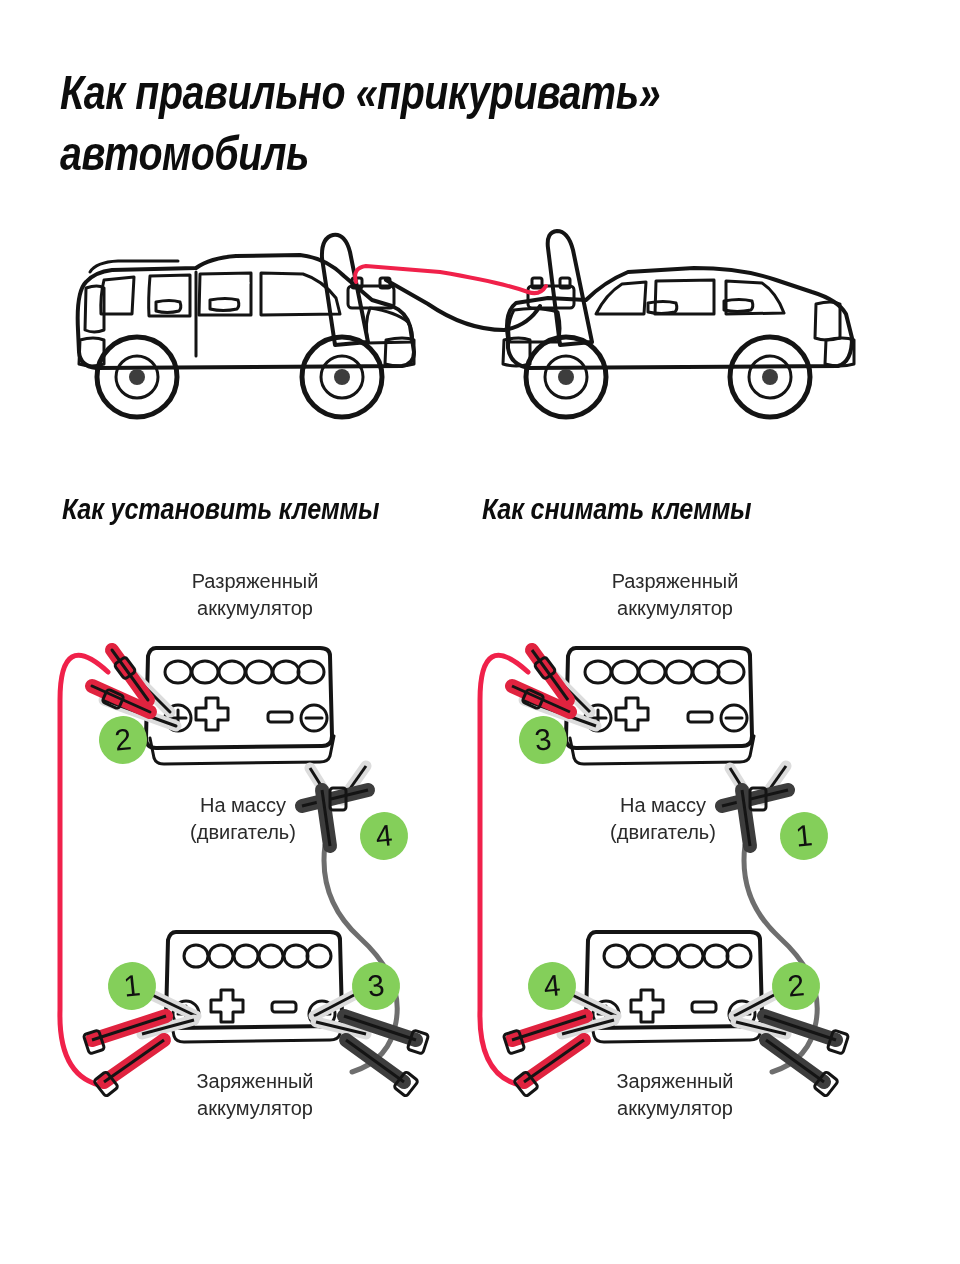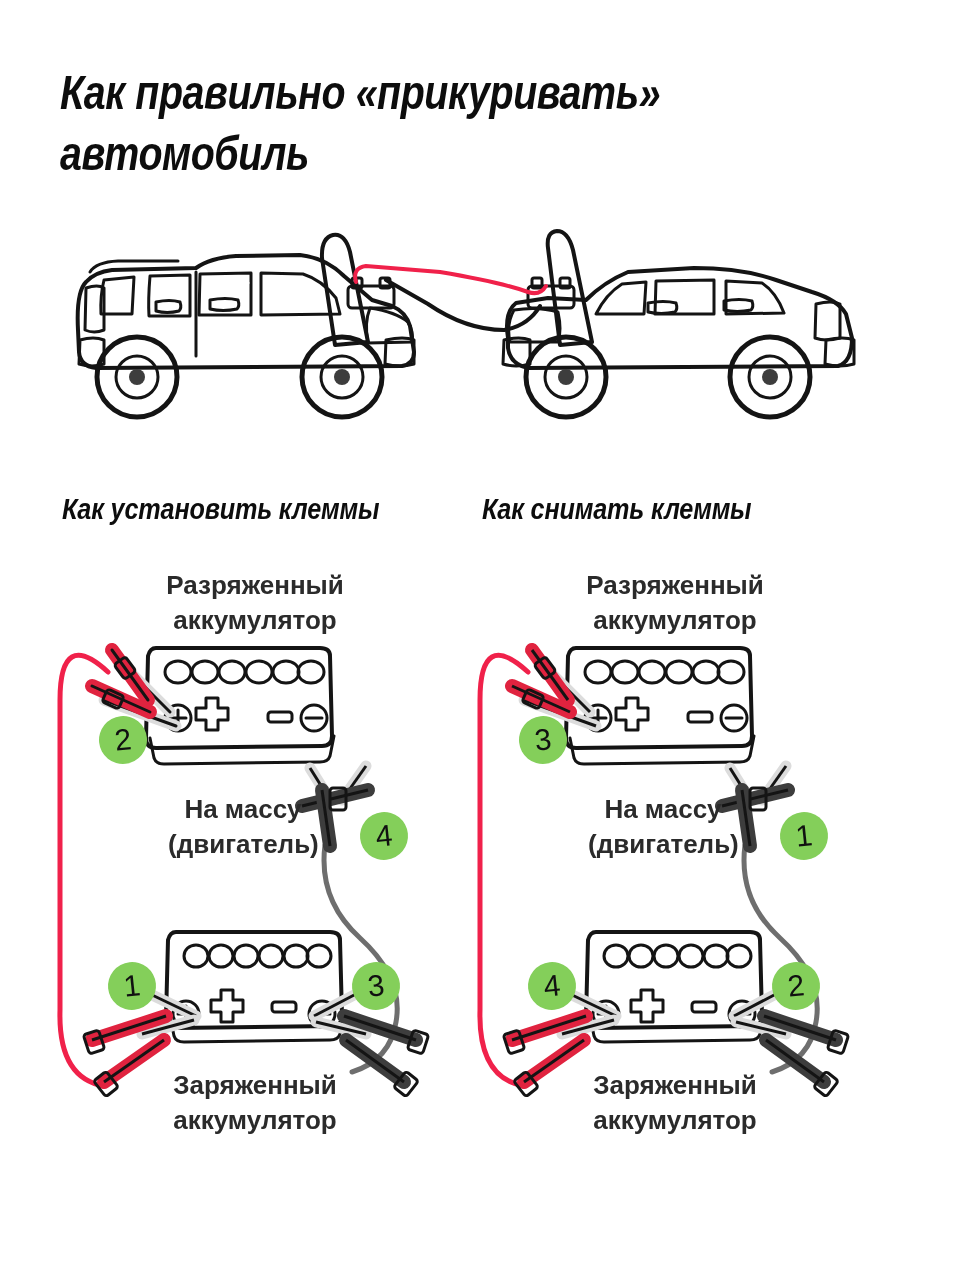--- a/index.html
+++ b/index.html
@@ -28,21 +28,21 @@
     transform:scaleX(.84);transform-origin:left top;
     color:#0d0d0d;white-space:nowrap;
   }
   .sec-title.left{left:62px;top:492px;}
   .sec-title.right{left:482px;top:492px;}
 
   
   .lbl{
     position:absolute;
     font-family:"Liberation Sans","DejaVu Sans",sans-serif;
-    font-weight:700;font-size:26px;line-height:1.35;
+    font-weight:400;font-size:20px;line-height:1.35;
     color:#2b2b2b;white-space:pre-line;text-align:center;
   }
 
   
   .badge{
     position:absolute;width:48px;height:48px;border-radius:50%;
     background:#84cf5a;display:flex;align-items:center;justify-content:center;
     font-family:"Liberation Sans","DejaVu Sans",sans-serif;
     font-size:30px;font-weight:400;color:#111;
     transform:rotate(-6deg);

